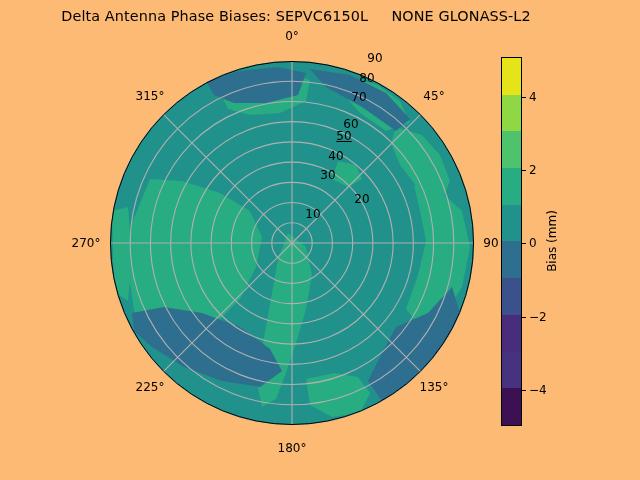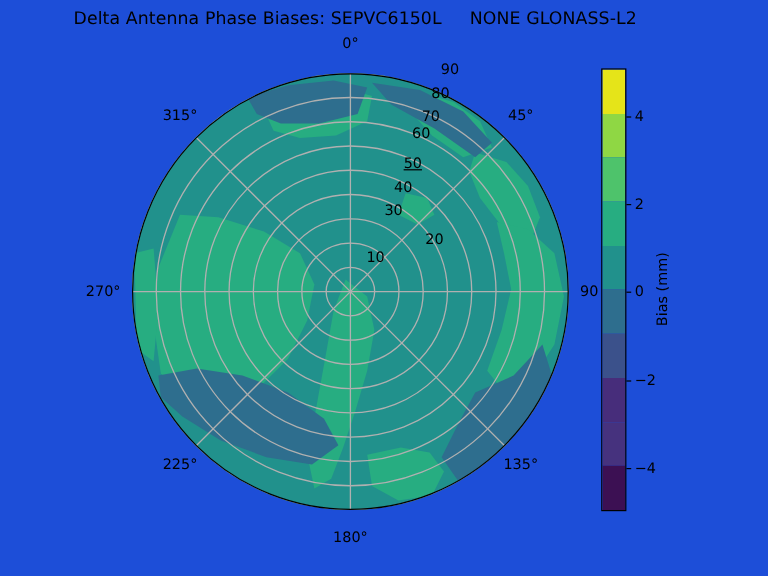--- a/index.html
+++ b/index.html
@@ -11,21 +11,21 @@
     width: 640px;
     height: 480px;
     overflow: hidden;
     font-family: "DejaVu Sans", sans-serif;
     color: #000000;
   }
   #figure {
     position: relative;
     width: 640px;
     height: 480px;
-    background: #1d4ed8;
+    background: #fdba74;
   }
   #plot-title {
     position: absolute;
     left: 0;
     top: 8px;
     width: 592px;
     text-align: center;
     font-size: 14.4px;
     color: #000000;
     white-space: pre;
@@ -186,21 +186,21 @@
       <div class="theta-label" style="left: 150px; top: 387px; transform: translate(-50%, -50%);">225°</div>
       <div class="theta-label" style="left: 86px; top: 243px; transform: translate(-50%, -50%); text-align: center;">270°</div>
       <div class="theta-label" style="left: 150px; top: 96px; transform: translate(-50%, -50%);">315°</div>
     </div>
   <div id="r-label-layer">
       <div class="r-label" style="left: 313px; top: 214px; transform: translate(-50%, -50%);">10</div>
       <div class="r-label" style="left: 320px; top: 199px; transform: translate(-50%, -50%); margin-left: 42px;">20</div>
       <div class="r-label" style="left: 328px; top: 175px; transform: translate(-50%, -50%); text-align: right;">30</div>
       <div class="r-label" style="left: 336px; top: 156px; transform: translate(-50%, -50%);">40</div>
       <div class="r-label" style="left: 344px; top: 136px; transform: translate(-50%, -50%); text-decoration: underline;">50</div>
-      <div class="r-label" style="left: 351px; top: 111px; transform: translate(-50%, -50%); text-align: right;">60</div>
+      <div class="r-label" style="left: 351px; top: 124px; transform: translate(-50%, -50%); text-align: right;">60</div>
       <div class="r-label" style="left: 359px; top: 97px; transform: translate(-50%, -50%);">70</div>
       <div class="r-label" style="left: 367px; top: 78px; transform: translate(-50%, -50%);">80</div>
       <div class="r-label" style="left: 375px; top: 58px; transform: translate(-50%, -50%);">90</div>
     </div>
 
   <div id="colorbar-wrap">
     <div id="colorbar">
         <div class="cb-band" style="height: 10%; background: rgb(229, 228, 25);"></div>
         <div class="cb-band" style="height: 10%; background: rgb(143, 215, 68);"></div>
         <div class="cb-band" style="height: 10%; background: rgb(78, 195, 107);"></div>

